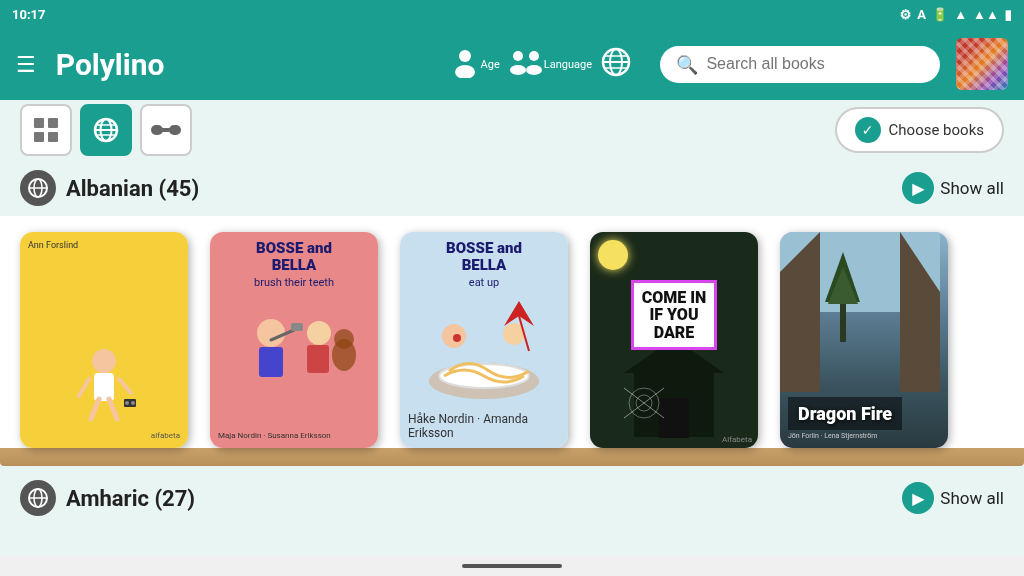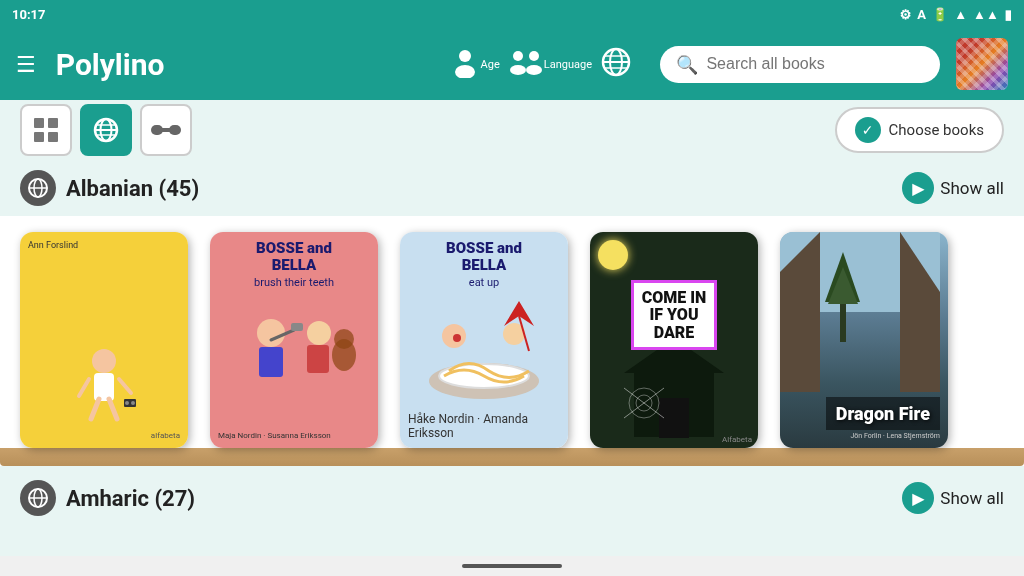--- a/index.html
+++ b/index.html
@@ -486,21 +486,21 @@
           <div style="background:white;border:3px solid #d946ef;padding:6px 8px;z-index:2;position:relative;text-align:center;margin-bottom:50px;">
             <div style="font-size:16px;font-weight:900;color:#111;line-height:1.1;">COME IN<br>IF YOU<br>DARE</div>
           </div>
           <div style="position:absolute;bottom:4px;right:6px;font-size:8px;color:#888;z-index:3;">Alfabeta</div>
         </div>
       </div>
     </div>
 
     <div class="book-item">
       <div class="book-cover">
-        <div style="background:linear-gradient(to bottom, #8ab4cc 0%, #5a7a90 40%, #3a5560 70%, #2a3a40 100%);height:100%;display:flex;flex-direction:column;align-items:flex-end;justify-content:flex-end;padding:8px;position:relative;overflow:hidden;">
+        <div style="background:linear-gradient(to bottom, #8ab4cc 0%, #5a7a90 40%, #3a5560 70%, #2a3a40 100%);height:100%;display:flex;flex-direction:column;align-items:flex-start;justify-content:flex-end;padding:8px;position:relative;overflow:hidden;">
 
           <svg width="160" height="160" viewBox="0 0 160 160" style="position:absolute;top:0;left:0;">
 
             <rect width="160" height="80" fill="#9ac0d4"></rect>
 
             <polygon points="0,40 40,0 40,160 0,160" fill="#5a4a3a"></polygon>
             <polygon points="160,60 120,0 120,160 160,160" fill="#5a4a3a"></polygon>
 
             <rect x="60" y="60" width="6" height="50" fill="#2a3a20"></rect>
             <polygon points="63,20 45,70 80,70" fill="#2a4a20"></polygon>

